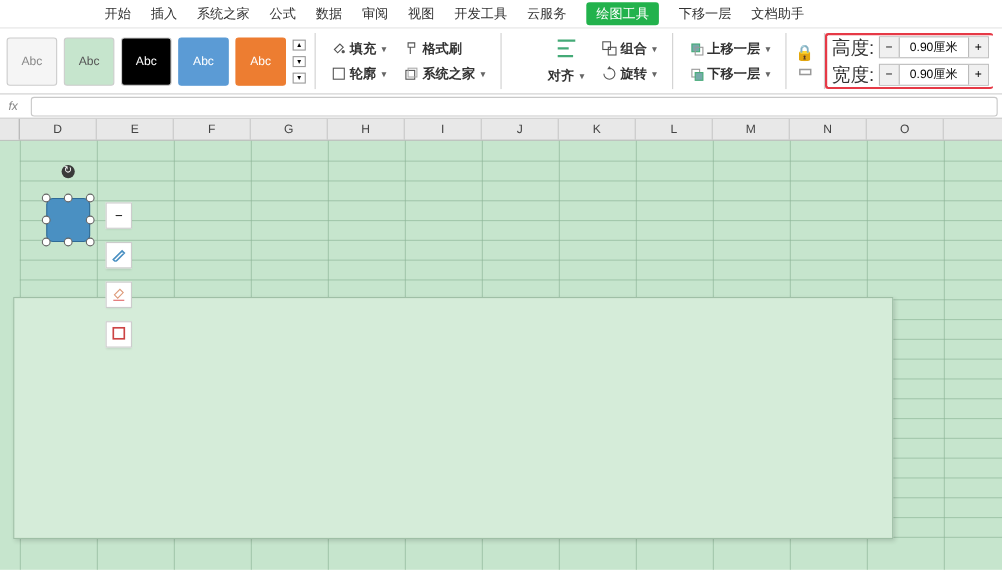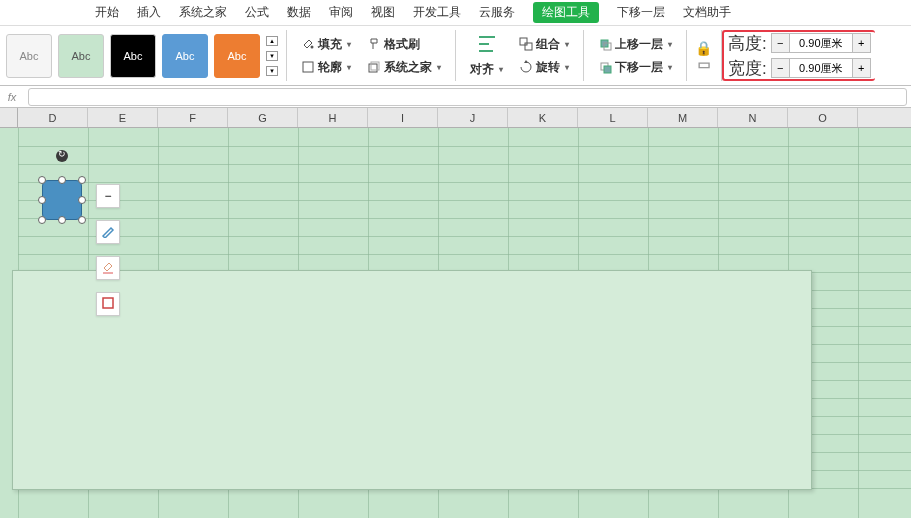--- a/index.html
+++ b/index.html
@@ -154,21 +154,21 @@
               <rect x="4" y="2" width="8" height="8" fill="none" stroke="#aaa"></rect>
             </svg>
           </span>
         <span>系统之家</span>
           <span class="dd-caret">▾</span>
       </div>
     </div>
   </div>
 
   <div class="ribbon-group">
-    <div class="rbtn-col" style="align-items:center;">
+    <div class="rbtn-col" style="align-items:center;margin-left:28px;">
       <span class="rbtn-icon" style="width:26px;height:26px;">
           <svg width="26" height="26" viewBox="0 0 26 26">
             <path d="M5 6h16M5 13h10M5 20h14" stroke="#4a7" stroke-width="2"></path>
           </svg>
         </span>
       <div class="rbtn">
           <span>对齐</span>
           <span class="dd-caret">▾</span>
         </div>
     </div>

